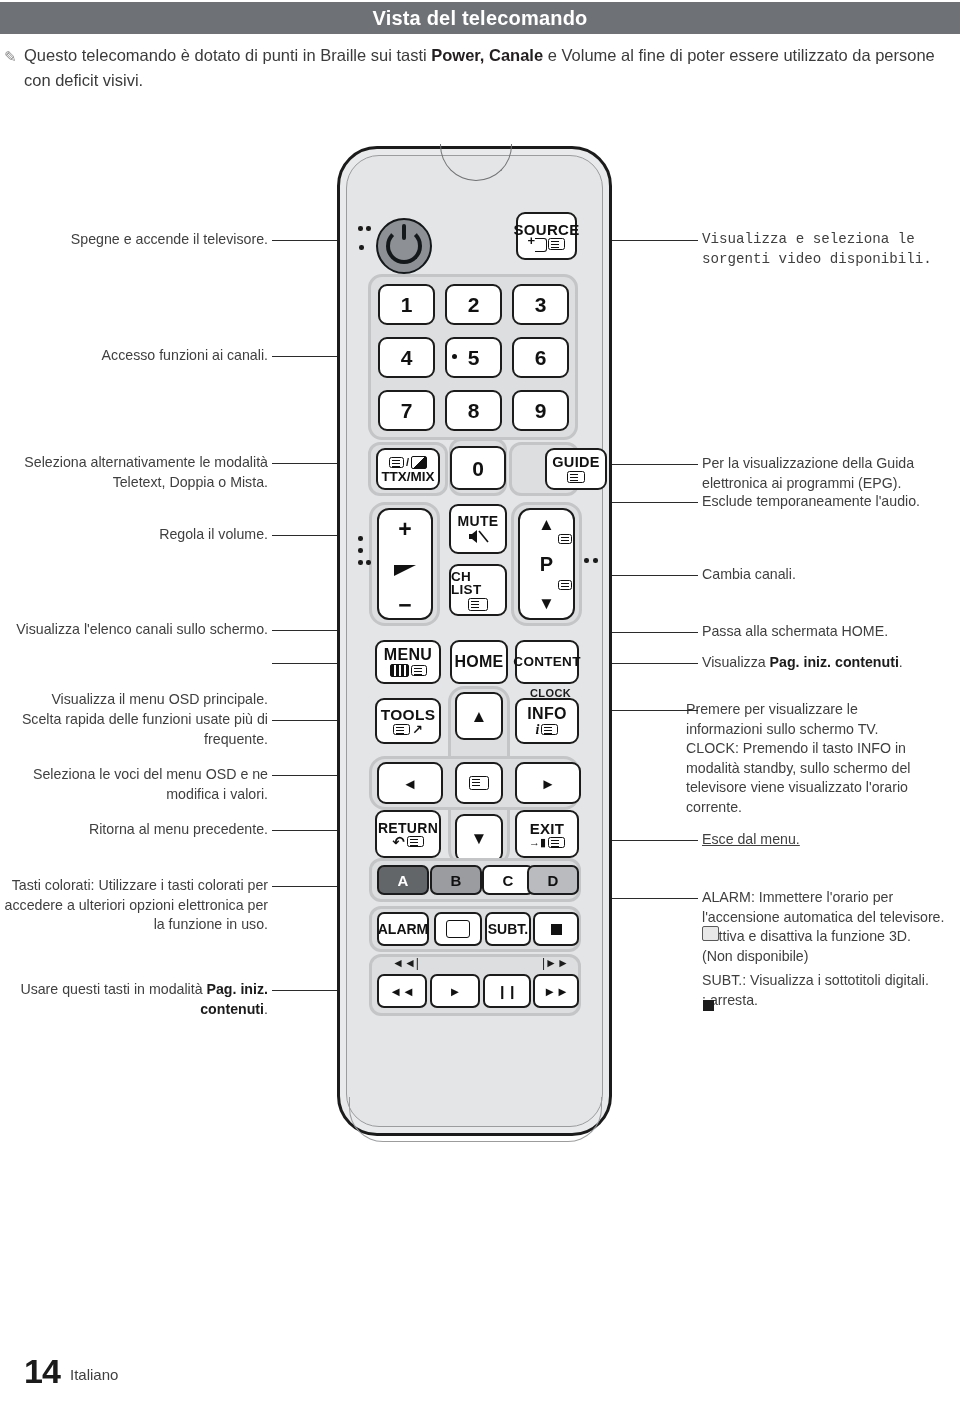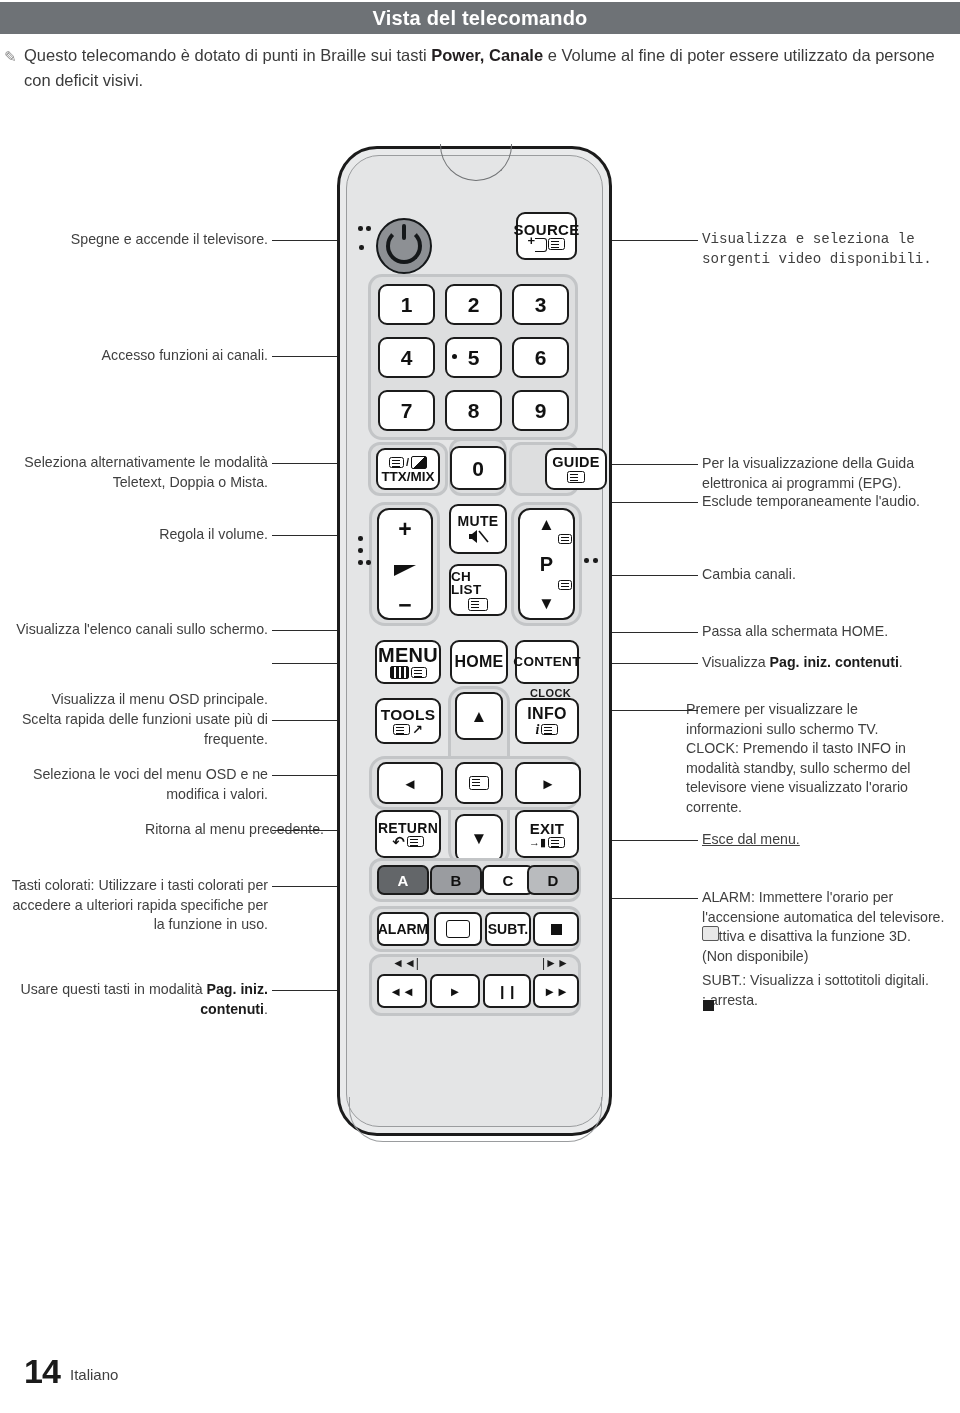--- a/index.html
+++ b/index.html
@@ -187,24 +187,24 @@
 
 <div class="lbl r" style="left:0px;top:653px;width:268px;margin-top:37px;">Visualizza il menu OSD  principale.</div>
 <div class="leader" style="left:272px;top:663px;width:108px;"></div>
 
 <div class="lbl r" style="left:0px;top:710px;width:268px;">Scelta rapida delle funzioni usate più di frequente.</div>
 <div class="leader" style="left:272px;top:720px;width:104px;"></div>
 
 <div class="lbl r" style="left:0px;top:765px;width:268px;">Seleziona le voci del menu OSD e ne modifica i valori.</div>
 <div class="leader" style="left:272px;top:775px;width:86px;"></div>
 
-<div class="lbl r" style="left:12px;top:820px;width:268px;padding-left:44px;">Ritorna al menu precedente.</div>
+<div class="lbl r" style="left:0px;top:820px;width:268px;">Ritorna al menu precedente.</div>
 <div class="leader" style="left:272px;top:830px;width:102px;"></div>
 
-<div class="lbl r" style="left:0px;top:876px;width:268px;">Tasti colorati: Utilizzare i tasti colorati per accedere a ulteriori rapida specifiche per la funzione in uso.</div>
+<div class="lbl r" style="left:0px;top:876px;width:268px;">Tasti colorati: Utilizzare i tasti colorati per accedere a ulteriori opzioni elettronica per la funzione in uso.</div>
 <div class="leader" style="left:272px;top:886px;width:102px;"></div>
 
 <div class="lbl r" style="left:0px;top:980px;width:268px;">
   <span>Usare questi tasti in modalità </span><b>Pag. iniz. contenuti</b><span>.</span>
 </div>
 <div class="leader" style="left:272px;top:990px;width:102px;"></div>
 
 <div class="lbl l" style="left:702px;top:230px;width:250px;font-family:Liberation Mono, monospace;">Visualizza e seleziona le sorgenti video disponibili.</div>
 <div class="leader" style="left:584px;top:240px;width:114px;"></div>
 
@@ -361,21 +361,21 @@
     <span style="font-size:17px;">▼</span>
   </div>
   <span class="pic pic-box" style="position:absolute;left:221px;top:388px;width:14px;height:10px;"></span>
   <span class="pic pic-box" style="position:absolute;left:221px;top:434px;width:14px;height:10px;"></span>
   <div class="braille" style="left:247px;top:412px;width:16px;height:8px;">
     <i style="left:0;top:0;"></i>
       <i style="left:9px;top:0;"></i>
   </div>
 
   <div class="key" style="left:38px;top:494px;width:66px;height:44px;">
-    <span class="kt" style="font-size:20px;">MENU</span>
+    <span class="kt" style="font-size:16px;">MENU</span>
     <span class="ico">
       <span style="width:17px;height:11px;border:1.5px solid #111;border-radius:2px;background:repeating-linear-gradient(90deg,#111 0 3px,#fff 3px 5px);"></span>
       <span class="pic pic-box" style="width:16px;height:11px;"></span>
     </span>
   </div>
 
   <div class="key" style="left:113px;top:494px;width:58px;height:44px;">
     <span class="kt" style="font-size:16px;">HOME</span>
   </div>
 

